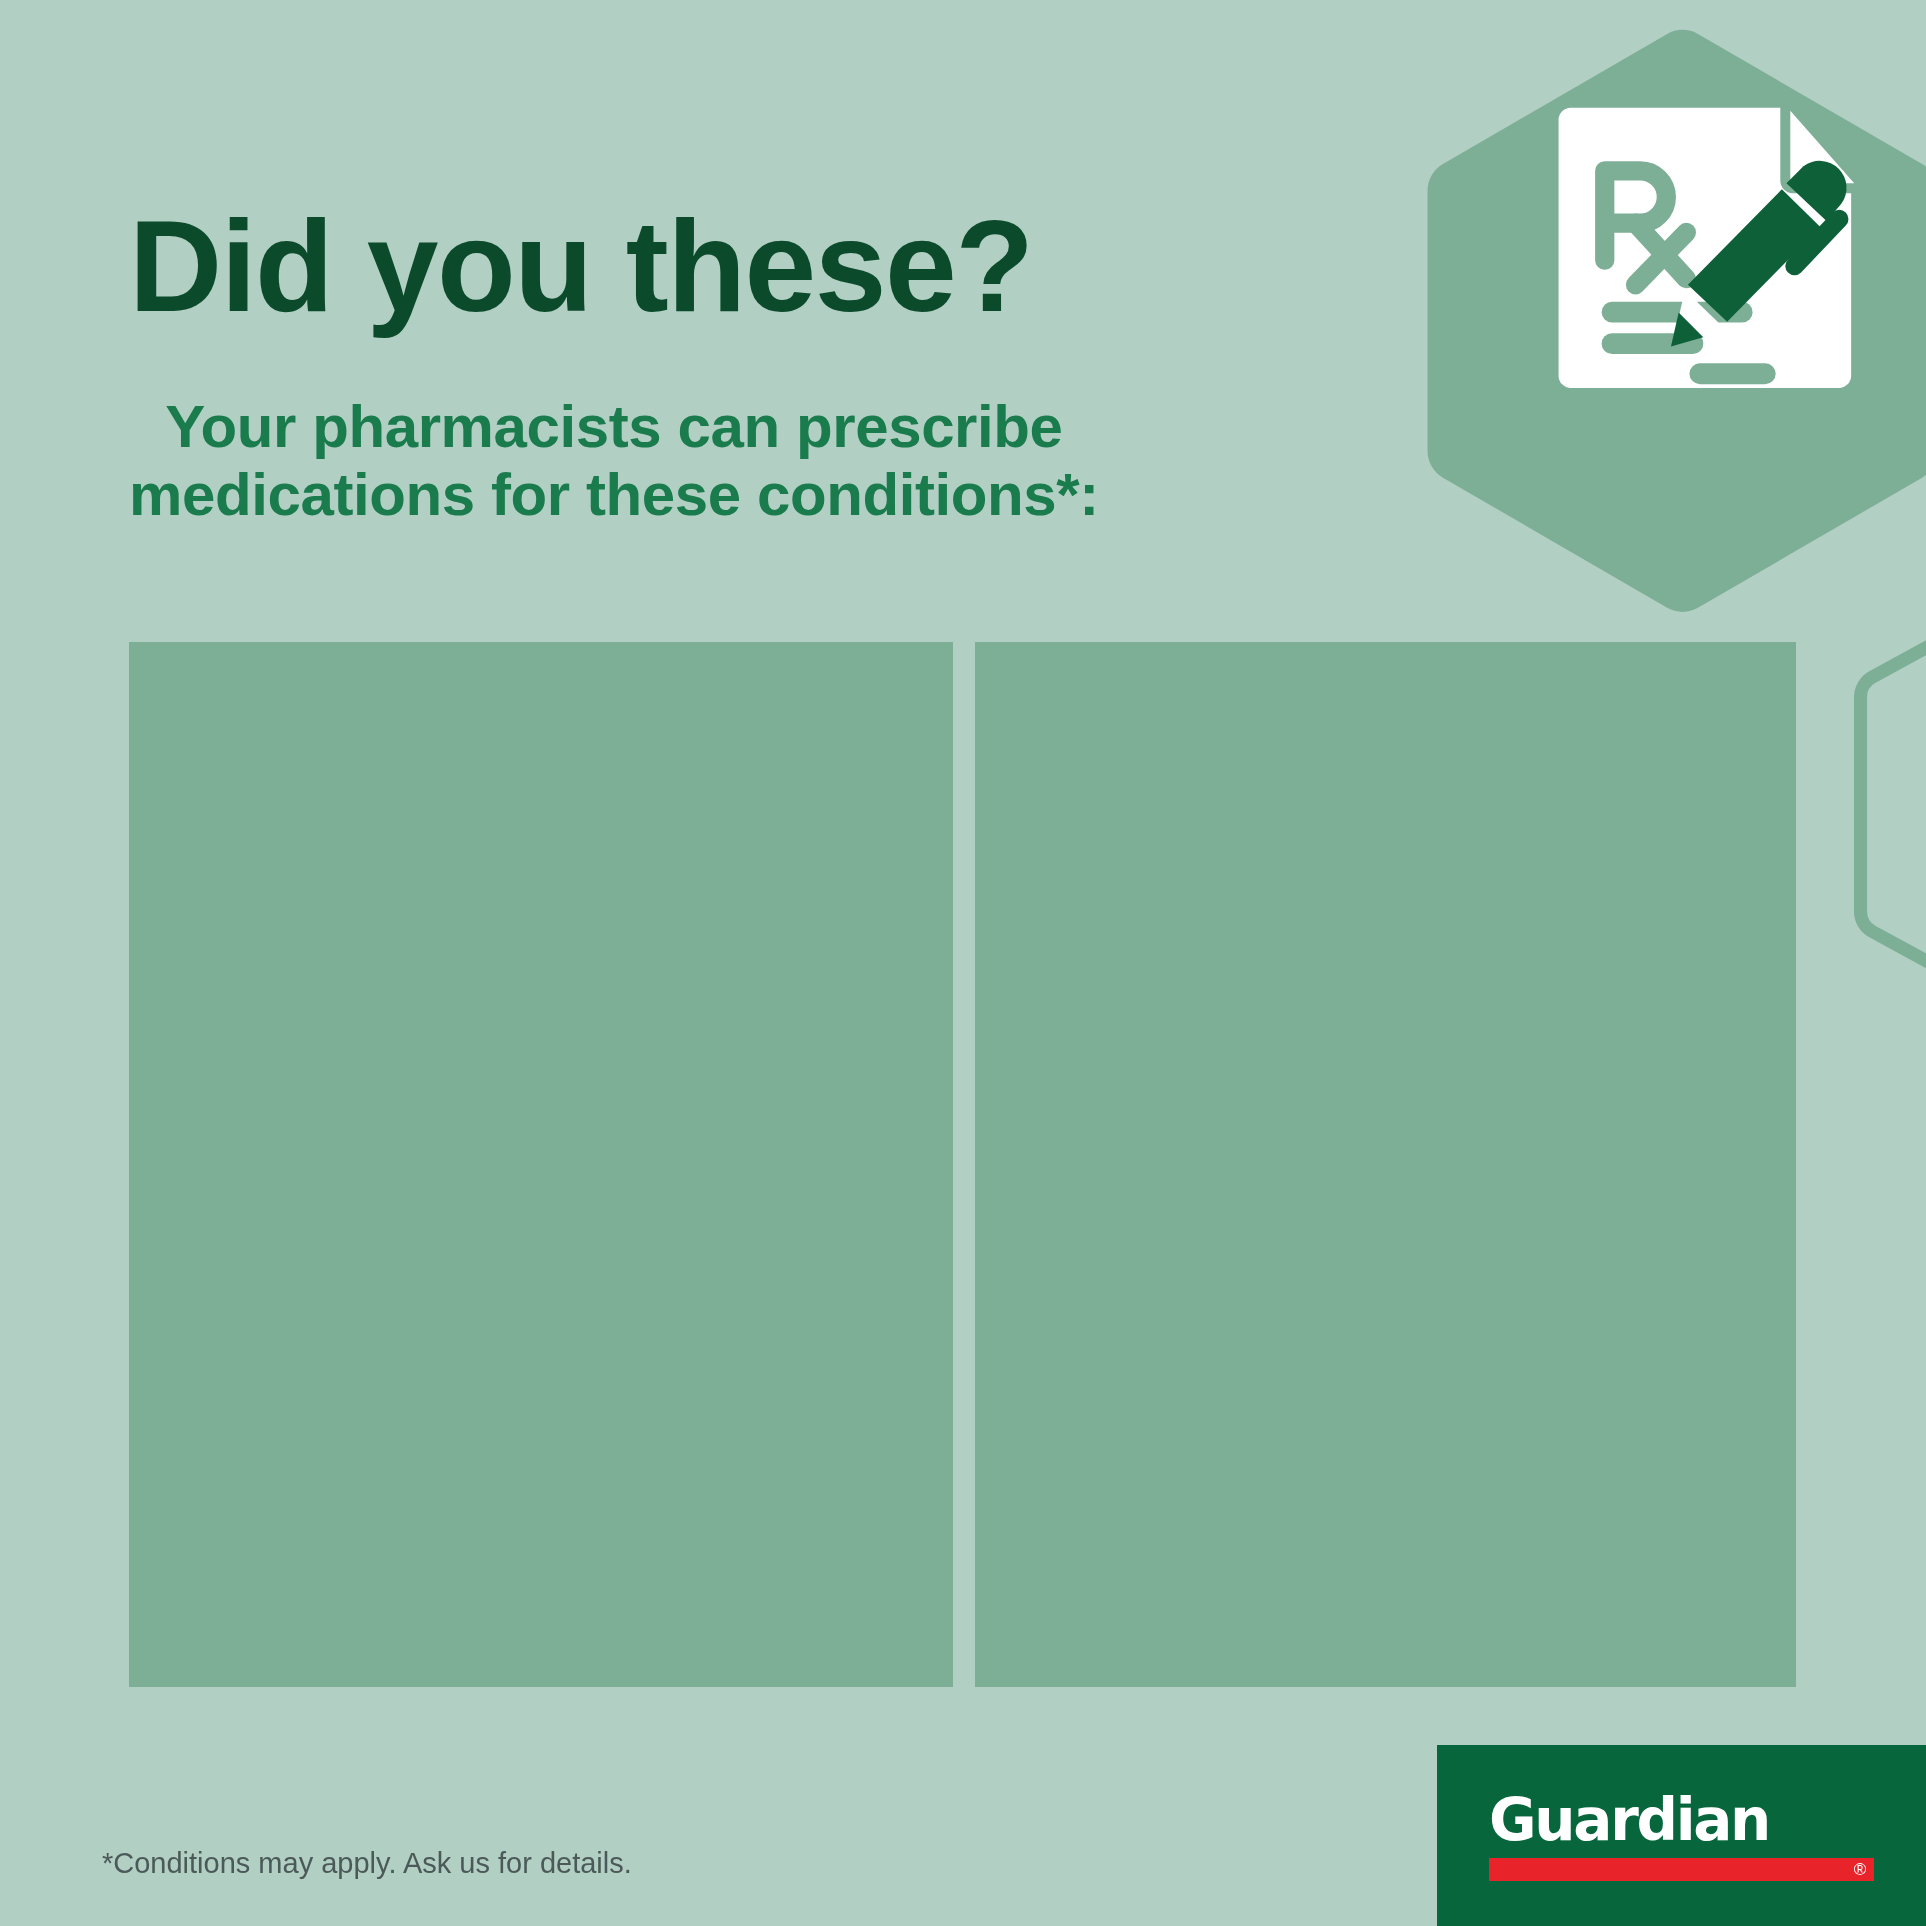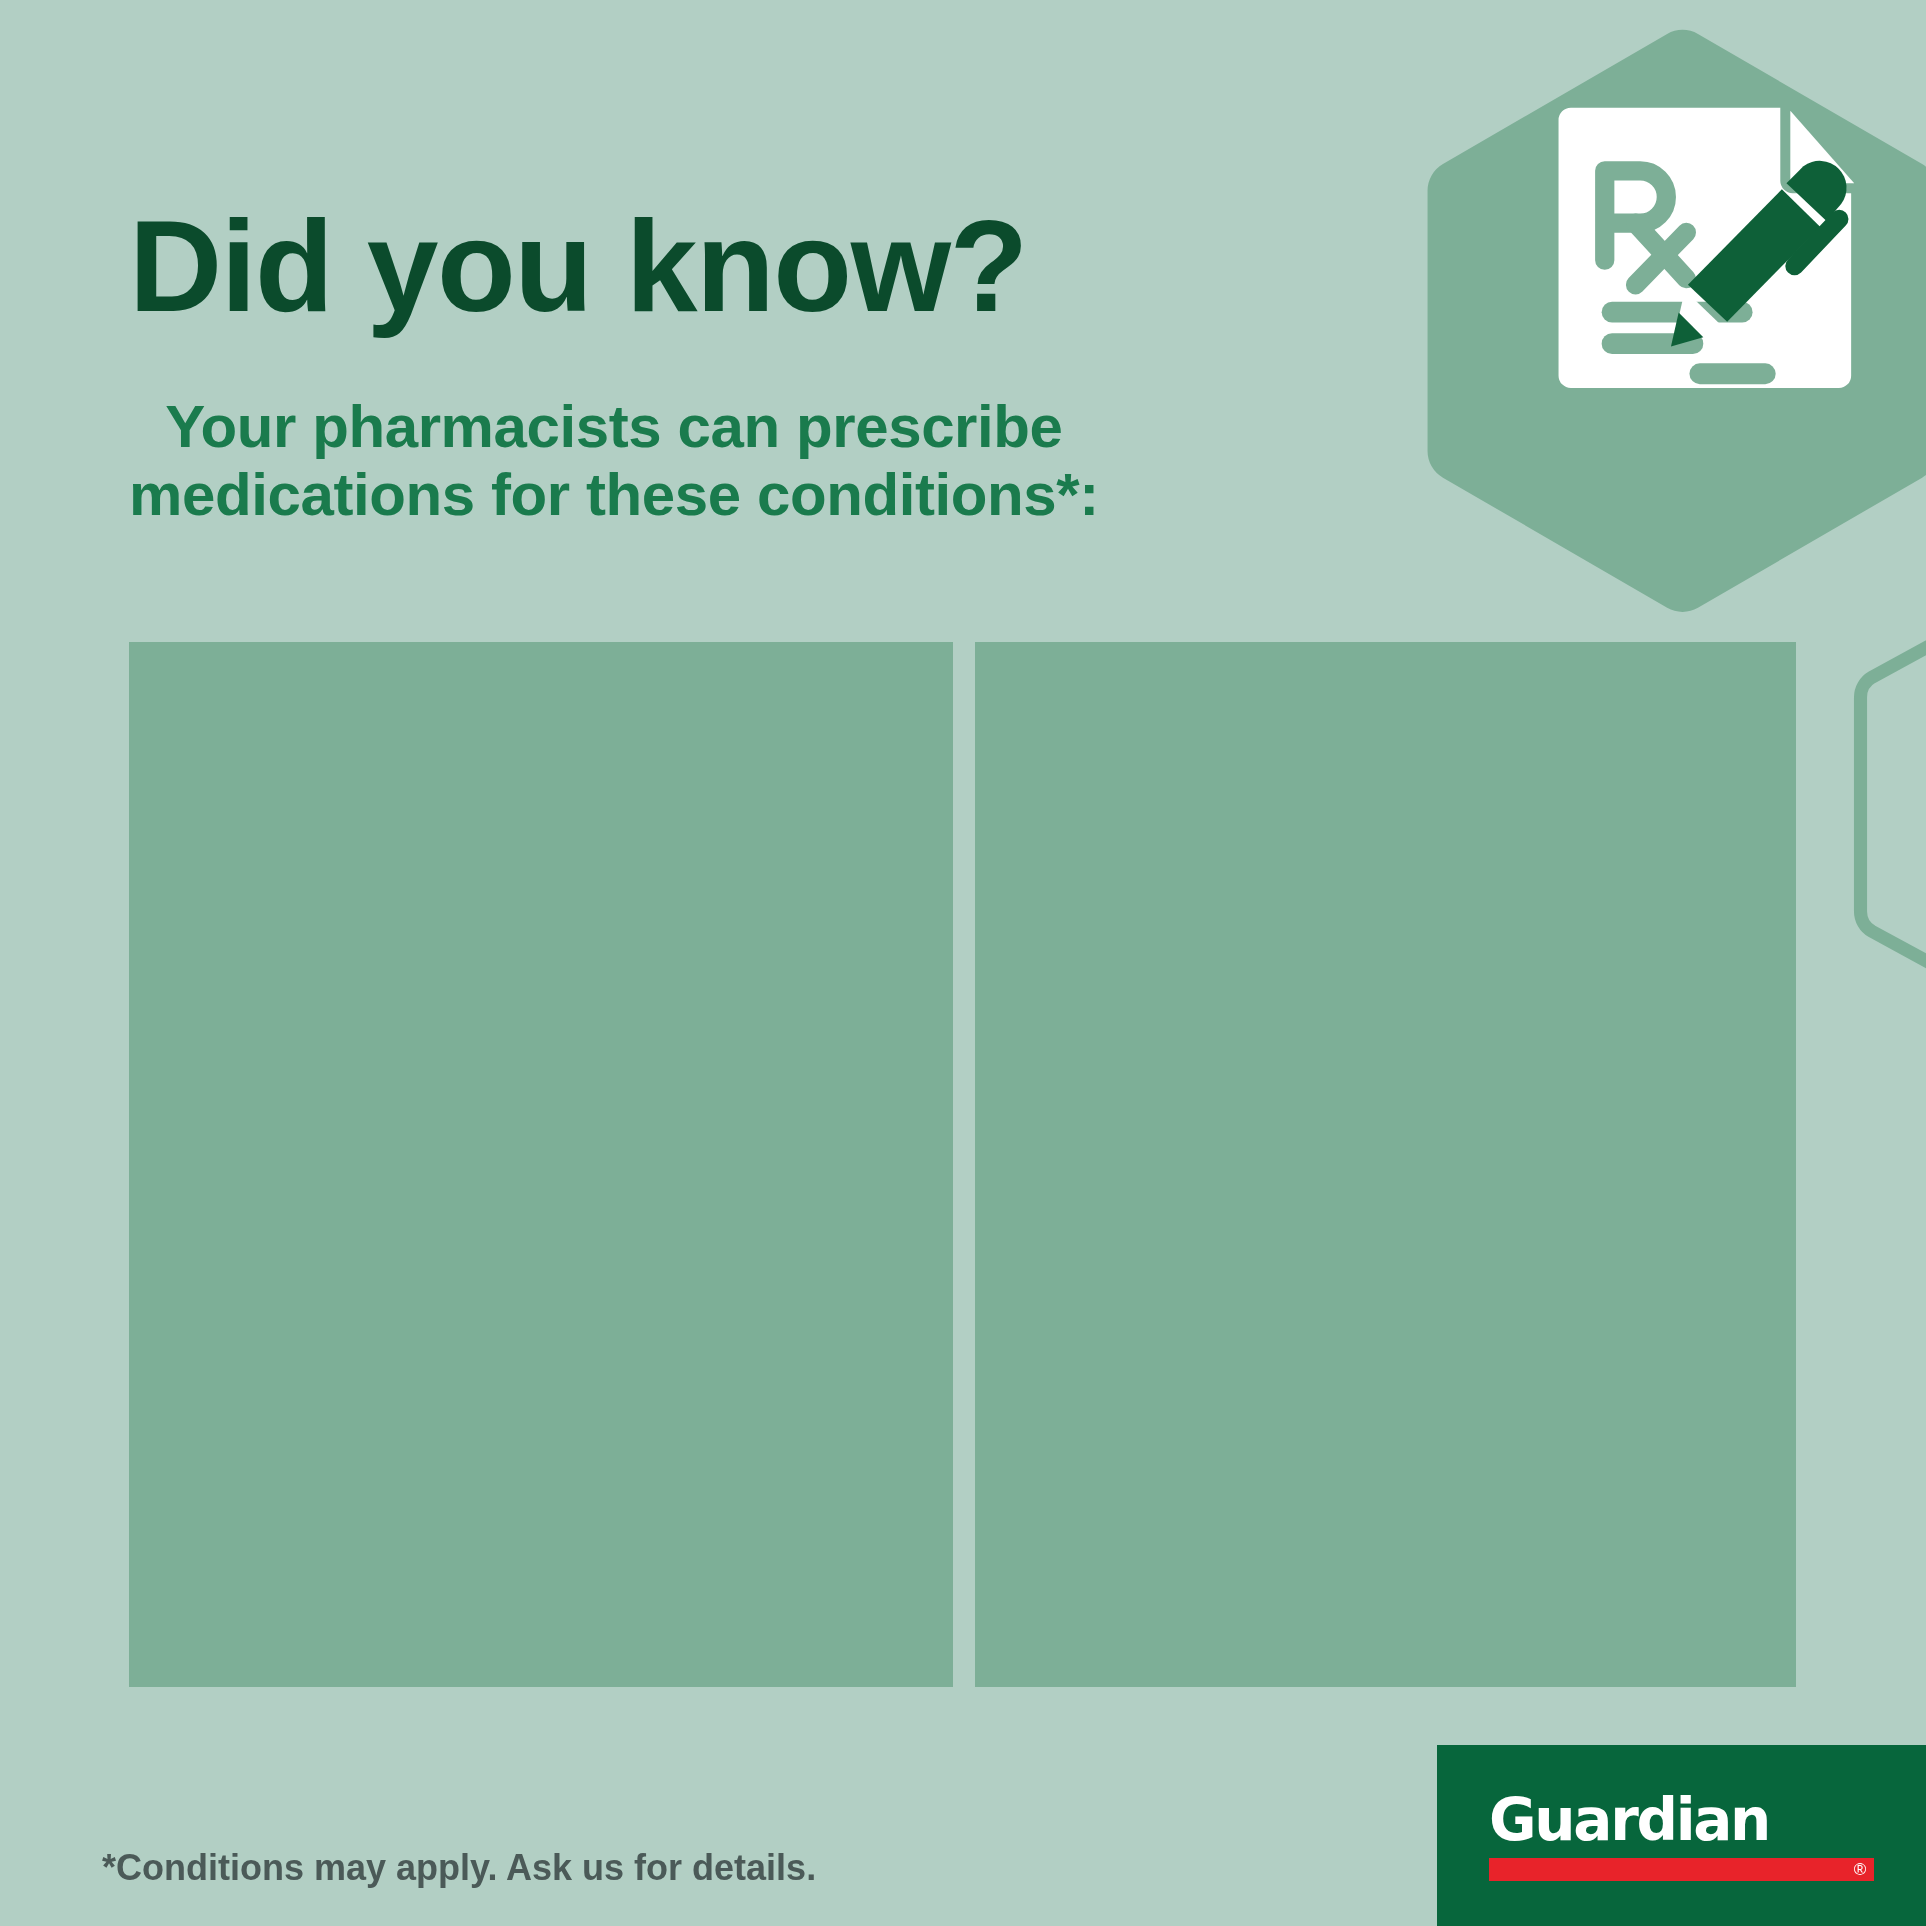--- a/index.html
+++ b/index.html
@@ -82,24 +82,24 @@
     height: 100%;
   }
   .panel-left  { width: 824px; }
   .panel-right { width: 821px; flex: 1; }
 
   
   .footnote {
     position: absolute;
     left: 102px;
     top: 1846px;
-    font-size: 36px;
+    font-size: 29px;
     line-height: 1.2;
     color: #4b5a58;
-    font-weight: 700;
+    font-weight: 400;
     white-space: nowrap;
   }
 
   
   .logo-block {
     position: absolute;
     left: 1437px;
     top: 1745px;
     width: 489px;
     height: 182px;
@@ -165,21 +165,21 @@
 
     <g>
       <path d="M330 86 a35 35 0 0 1 49 49 L360 157 L308 108 Z" fill="#0e6038"></path>
       <path d="M302 116 L352 165 L231 288 L180 240 Z" fill="#0e6038"></path>
       <path d="M176 247 L227 296 L160 318 Z" fill="#ffffff"></path>
       <path d="M168 276 L200 308 L158 320 Z" fill="#0e6038"></path>
       <path d="M368 146 a12 12 0 0 1 17 17 L327 224 a12 12 0 0 1 -17 -17 Z" fill="#0e6038"></path>
     </g>
   </svg>
 
-  <h1 class="headline">Did you know?</h1>
+  <h1 class="headline">Did you these?</h1>
 
   <div class="subhead">
     <span class="ln">Your pharmacists can prescribe</span>
     <span class="ln">medications for these conditions*:</span>
   </div>
 
   <div class="panels">
     <div class="panel panel-left"></div>
     <div class="panel panel-right"></div>
   </div>

